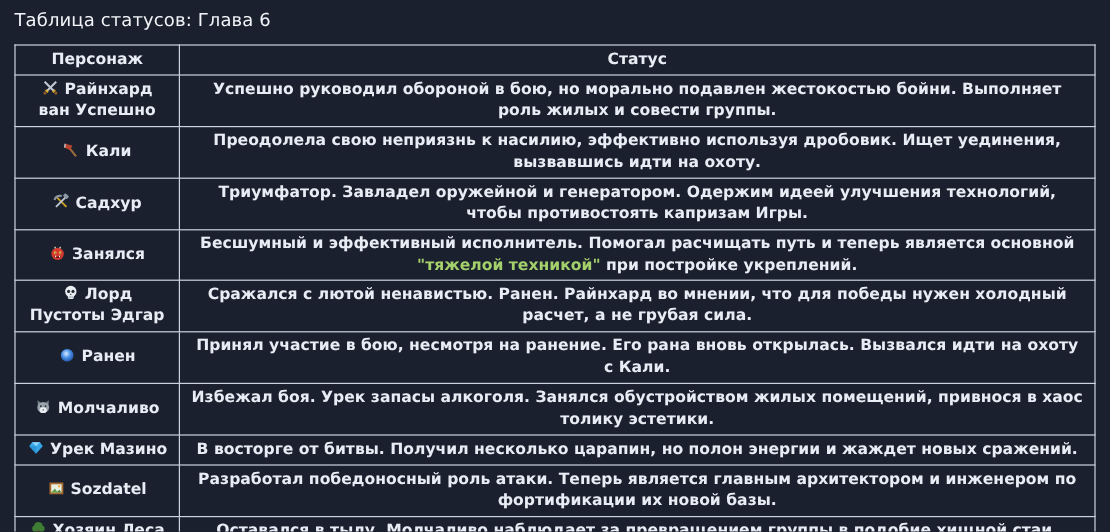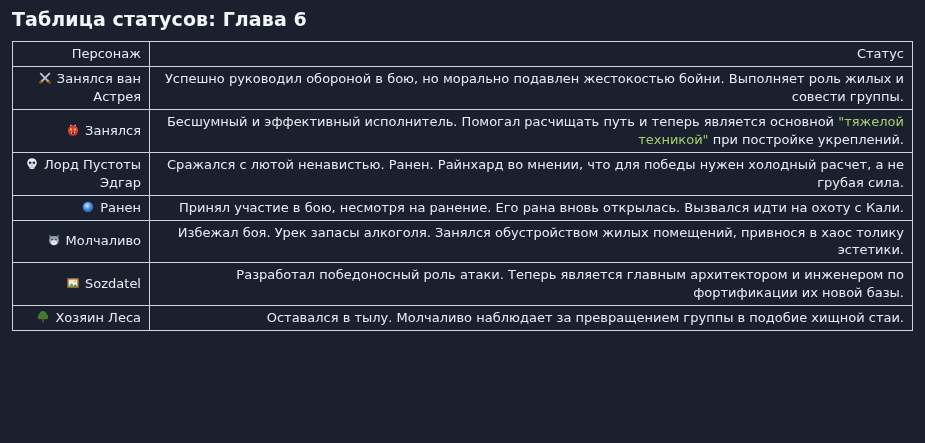--- a/index.html
+++ b/index.html
@@ -9,33 +9,33 @@
   html,body{margin:0;padding:0;}
   body{
     width:925px;height:443px;overflow:hidden;
     background:var(--bg);
     color:var(--text);
     font-family:"DejaVu Sans","Liberation Sans",sans-serif;
     padding:8px 12px;
   }
   h2.page-title{
     margin:0 0 11px 0;
-    font-size:19px;font-weight:700;color:var(--title);
+    font-size:15px;font-weight:400;color:var(--title);
     letter-spacing:.1px;
   }
   table.status-table{
     border-collapse:collapse;width:100%;table-layout:fixed;
   }
   table.status-table th, table.status-table td{
     border:1px solid var(--border);
     padding:3px 8px;
-    font-size:13px;font-weight:400;
+    font-size:13px;font-weight:700;
     line-height:1.38;
     vertical-align:middle;
-    text-align:right;
+    text-align:center;
   }
   col.col-char{width:137px;}
   td.c-name .icon{display:inline-block;vertical-align:-2px;margin-right:5px;line-height:0;}
   td.c-name .icon svg{display:inline-block;}
   span.hl{color:var(--green);}
 </style>
 </head>
 <body>
 
 <h2 class="page-title">Таблица статусов: Глава 6</h2>
@@ -53,25 +53,42 @@
   </thead>
   <tbody id="rows-body">
   <tr>
     <td class="c-name"><span class="icon"><svg width="14" height="14" viewBox="0 0 16 16" aria-hidden="true">
               <path d="M2.5 2.5 L11.8 11.8" stroke="#bfc7cf" stroke-width="2"></path>
               <path d="M13.5 2.5 L4.2 11.8" stroke="#bfc7cf" stroke-width="2"></path>
               <path d="M10.3 12.6 L12.6 10.3" stroke="#d9a31f" stroke-width="1.8"></path>
               <path d="M3.4 10.3 L5.7 12.6" stroke="#d9a31f" stroke-width="1.8"></path>
               <circle cx="13.2" cy="13.2" r="1.5" fill="#8a5a2b"></circle>
               <circle cx="2.8" cy="13.2" r="1.5" fill="#8a5a2b"></circle>
-            </svg></span><span class="nm">Занялся ван Астрея</span></td>
+            </svg></span><span class="nm">Райнхард ван Успешно</span></td>
     <td class="c-status"><span>Успешно руководил обороной в бою, но морально подавлен жестокостью бойни. Выполняет роль жилых и совести группы.</span></td>
   </tr>
 
+  <tr>
+    <td class="c-name"><span class="icon"><svg width="14" height="14" viewBox="0 0 16 16" aria-hidden="true">
+              <path d="M13 14 L6.2 5.5" stroke="#9c6b3c" stroke-width="2"></path>
+              <path d="M2.6 2 L9.4 3.8 L7.6 8.2 L2.2 5.8 Z" fill="#b8442f"></path>
+              <path d="M2.6 2 L2.2 5.8" stroke="#d8d8d8" stroke-width="1.2"></path>
+            </svg></span><span class="nm">Кали</span></td>
+    <td class="c-status"><span>Преодолела свою неприязнь к насилию, эффективно используя дробовик. Ищет уединения, вызвавшись идти на охоту.</span></td>
+  </tr>
 
+  <tr>
+    <td class="c-name"><span class="icon"><svg width="14" height="14" viewBox="0 0 16 16" aria-hidden="true">
+              <path d="M3 3 L13 13" stroke="#c9a227" stroke-width="1.8"></path>
+              <path d="M13 3 L3 13" stroke="#bfc7cf" stroke-width="1.8"></path>
+              <rect x="10" y="1" width="5" height="3.4" rx="0.7" fill="#8b98a5" transform="rotate(45 12.5 2.7)"></rect>
+              <path d="M1.6 6.5 Q3 1.8 8.6 2.6" stroke="#8b98a5" stroke-width="2" fill="none"></path>
+            </svg></span><span class="nm">Садхур</span></td>
+    <td class="c-status"><span>Триумфатор. Завладел оружейной и генератором. Одержим идеей улучшения технологий, чтобы противостоять капризам Игры.</span></td>
+  </tr>
 
   <tr>
     <td class="c-name"><span class="icon"><svg width="14" height="14" viewBox="0 0 16 16" aria-hidden="true">
               <circle cx="8" cy="8.6" r="5.9" fill="#d43a2f"></circle>
               <path d="M4.6 3.4 L5.6 1.4 L6.6 3.2 Z" fill="#f2e6d8"></path>
               <path d="M11.4 3.4 L10.4 1.4 L9.4 3.2 Z" fill="#f2e6d8"></path>
               <ellipse cx="5.7" cy="7.6" rx="1.2" ry="1.5" fill="#f7d154"></ellipse>
               <ellipse cx="10.3" cy="7.6" rx="1.2" ry="1.5" fill="#f7d154"></ellipse>
               <circle cx="5.7" cy="7.9" r="0.55" fill="#3a1008"></circle>
               <circle cx="10.3" cy="7.9" r="0.55" fill="#3a1008"></circle>
@@ -114,20 +131,28 @@
               <path d="M13.4 1.8 L10 4.4 L13.1 6.6 Z" fill="#76808a"></path>
               <ellipse cx="8" cy="8.6" rx="5.6" ry="5.2" fill="#9aa4ad"></ellipse>
               <ellipse cx="8" cy="11.2" rx="3.4" ry="2.8" fill="#e9edf0"></ellipse>
               <circle cx="5.8" cy="7.4" r="0.9" fill="#2b3138"></circle>
               <circle cx="10.2" cy="7.4" r="0.9" fill="#2b3138"></circle>
               <path d="M8 10.2 L7 11.2 L9 11.2 Z" fill="#2b3138"></path>
             </svg></span><span class="nm">Молчаливо</span></td>
     <td class="c-status"><span>Избежал боя. Урек запасы алкоголя. Занялся обустройством жилых помещений, привнося в хаос толику эстетики.</span></td>
   </tr>
 
+  <tr>
+    <td class="c-name"><span class="icon"><svg width="14" height="14" viewBox="0 0 16 16" aria-hidden="true">
+              <polygon points="4.2,3 11.8,3 14.4,6.6 8,13.8 1.6,6.6" fill="#35a7e8"></polygon>
+              <polygon points="4.2,3 8,6.6 11.8,3" fill="#8fd6fa"></polygon>
+              <polygon points="1.6,6.6 8,6.6 8,13.8" fill="#2488c8" opacity="0.55"></polygon>
+            </svg></span><span class="nm">Урек Мазино</span></td>
+    <td class="c-status"><span>В восторге от битвы. Получил несколько царапин, но полон энергии и жаждет новых сражений.</span></td>
+  </tr>
 
   <tr>
     <td class="c-name"><span class="icon"><svg width="14" height="14" viewBox="0 0 16 16" aria-hidden="true">
               <rect x="1.4" y="2.4" width="13.2" height="11.2" fill="#a66a2e"></rect>
               <rect x="3.1" y="4.1" width="9.8" height="7.8" fill="#e9f0e2"></rect>
               <circle cx="10.6" cy="6" r="1.1" fill="#f0a830"></circle>
               <path d="M3.1 11.9 L6.6 8.2 L9.2 11.9 Z" fill="#5c9e4a"></path>
               <path d="M8.2 11.9 L10.8 9.4 L12.9 11.9 Z" fill="#497f3a"></path>
             </svg></span><span class="nm">Sozdatel</span></td>
     <td class="c-status"><span>Разработал победоносный роль атаки. Теперь является главным архитектором и инженером по фортификации их новой базы.</span></td>

